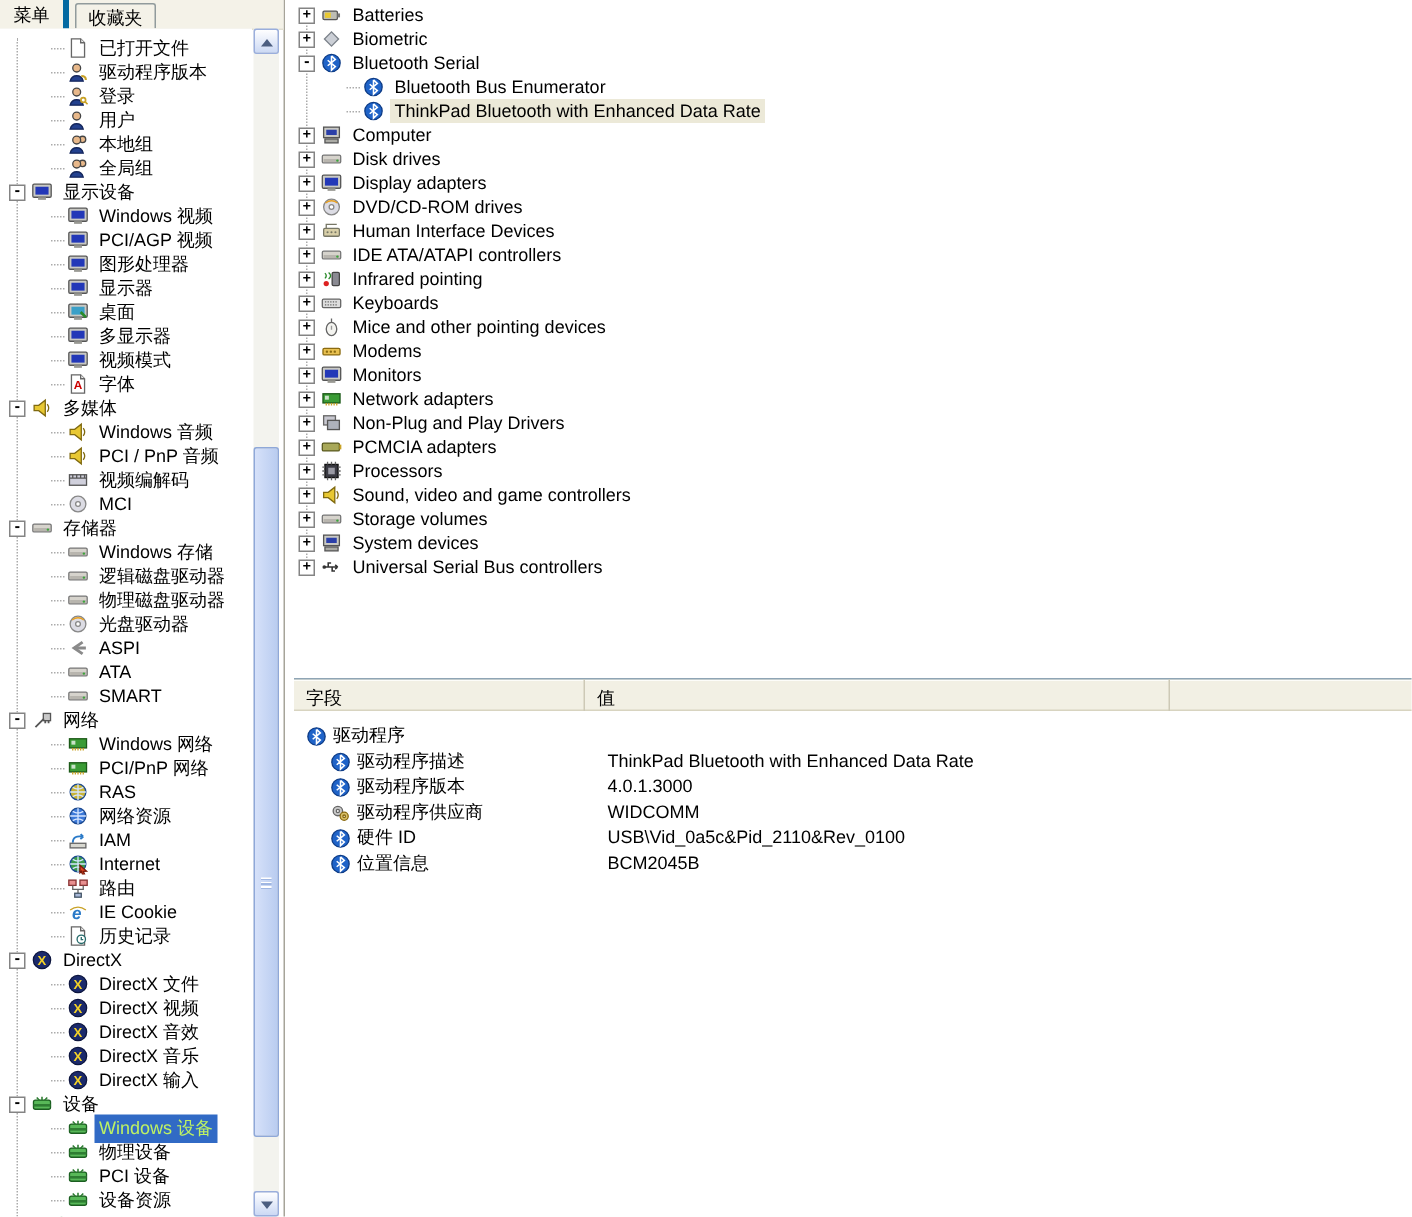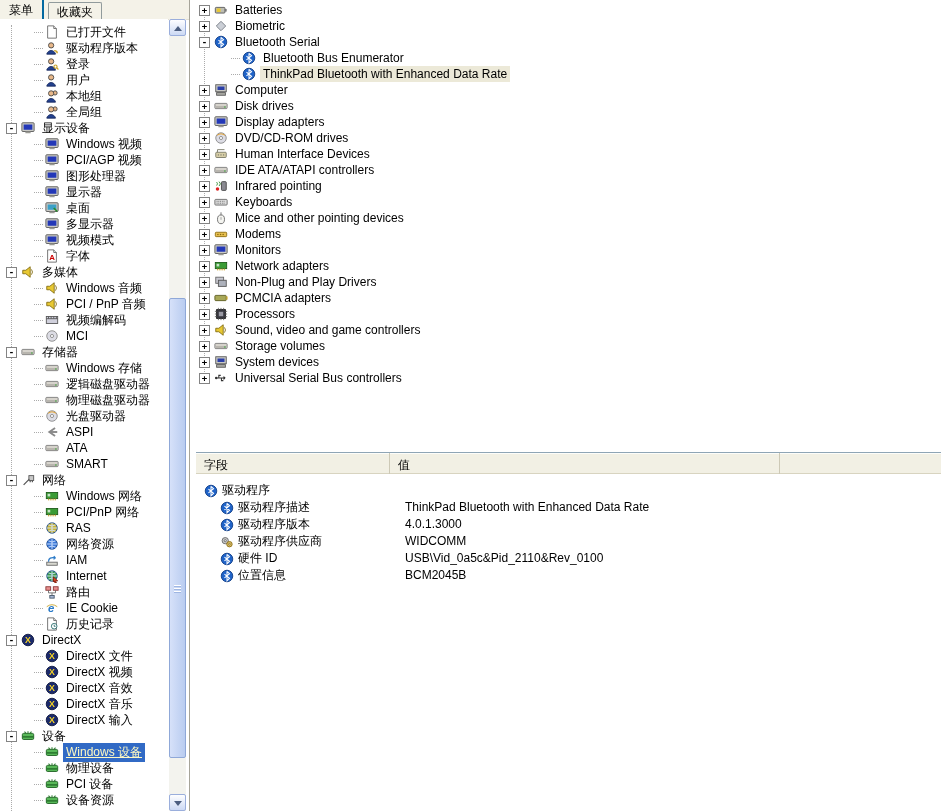--- a/index.html
+++ b/index.html
@@ -6,36 +6,36 @@
   body{width:941px;height:811px;position:relative;overflow:hidden;
        font-family:"Liberation Sans","DejaVu Sans",sans-serif;font-size:12px;color:#000;}
   .app{position:absolute;left:0;top:0;width:941px;height:811px;background:#fff;}
 
   
   .sidebar{position:absolute;left:0;top:0;width:190px;height:811px;box-sizing:border-box;
            border-right:1px solid #A6A499;background:#fff;}
   .tabbar{position:absolute;left:0;top:0;right:0;height:19px;background:#F4F2E8;
           border-bottom:1px solid #E2DFD2;display:flex;align-items:flex-end;}
   .tab{box-sizing:border-box;height:19px;padding:2px 9px 2px 9px;background:#F4F2E8;cursor:default;}
-  .tab.active{border-right:2px solid #0369a1;font-weight:normal;}
+  .tab.active{border-right:4px solid #0369a1;font-weight:normal;}
   .tab.plain{height:17px;margin-left:4px;border:1px solid #919B9C;border-bottom:none;
              border-radius:2px 2px 0 0;padding:1px 8px;}
   .side-tree{position:absolute;left:0;top:19px;width:168px;bottom:0;overflow:hidden;padding-top:5px;background:#fff;}
   .side-tree::before{content:"";position:absolute;left:11px;top:6px;height:786px;border-left:1px dotted #ABABAB;}
 
   
   .trow{position:relative;height:16px;display:flex;align-items:center;white-space:nowrap;}
   .ebox{width:9px;height:9px;box-sizing:content-box;border:1px solid #848484;background:#fff;
         color:#000;font:bold 9px/9px "DejaVu Sans Mono",monospace;text-align:center;
         flex:none;margin-right:4px;position:relative;z-index:1;}
   .stub{width:9px;height:0;border-top:1px dotted #ABABAB;flex:none;margin-right:2px;}
   .icon{width:14px;height:14px;flex:none;margin-right:4px;display:inline-block;}
   .icon svg{display:block;}
   .lbl{padding:1px 3px;}
-  .sel-a{background:#316AC5;color:#fef9c3;text-decoration:underline;}
+  .sel-a{background:#316AC5;color:#bef264;}
   .sel-i{background:#ECE9D8;}
 
   
   .vsb{position:absolute;left:169px;top:19px;bottom:0;width:17px;background:#F3F3EE;}
   .sbtn{position:absolute;left:0;width:17px;height:17px;box-sizing:border-box;
         background:linear-gradient(#FEFEFF,#CCD9F4);border:1px solid #9AAEDC;border-radius:2px;}
   .sbtn.up{top:0;} .sbtn.down{bottom:0;}
   .arrow{position:absolute;left:4px;width:0;height:0;border-left:4px solid transparent;border-right:4px solid transparent;}
   .up .arrow{top:6px;border-bottom:5px solid #4C5E80;}
   .down .arrow{top:6px;border-top:5px solid #4C5E80;}

